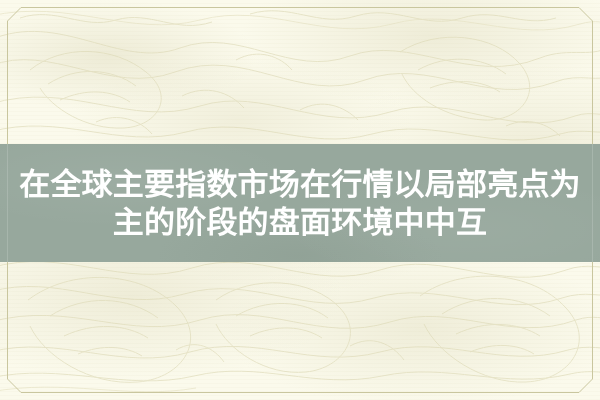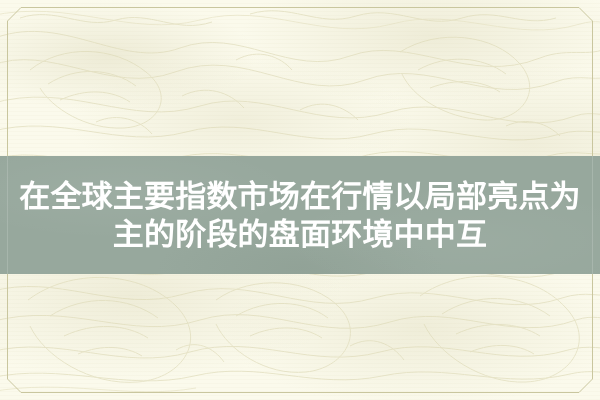--- a/index.html
+++ b/index.html
@@ -68,21 +68,21 @@
     width: 586px;
     height: 386px;
     pointer-events: none;
   }
   .frame svg { display: block; }
 
   
   .title-band {
     position: absolute;
     left: 0;
-    top: 156px;
+    top: 144px;
     width: 600px;
     height: 118px;
     background-color: #97a89d;
     background-image:
       radial-gradient(ellipse 260px 70px at 20% 30%, rgba(255,255,255,0.055) 0%, rgba(255,255,255,0) 70%),
       radial-gradient(ellipse 280px 80px at 78% 72%, rgba(255,255,255,0.045) 0%, rgba(255,255,255,0) 70%),
       radial-gradient(ellipse 200px 60px at 50% 95%, rgba(120,136,124,0.18) 0%, rgba(120,136,124,0) 72%);
     display: flex;
     align-items: center;
     justify-content: center;

